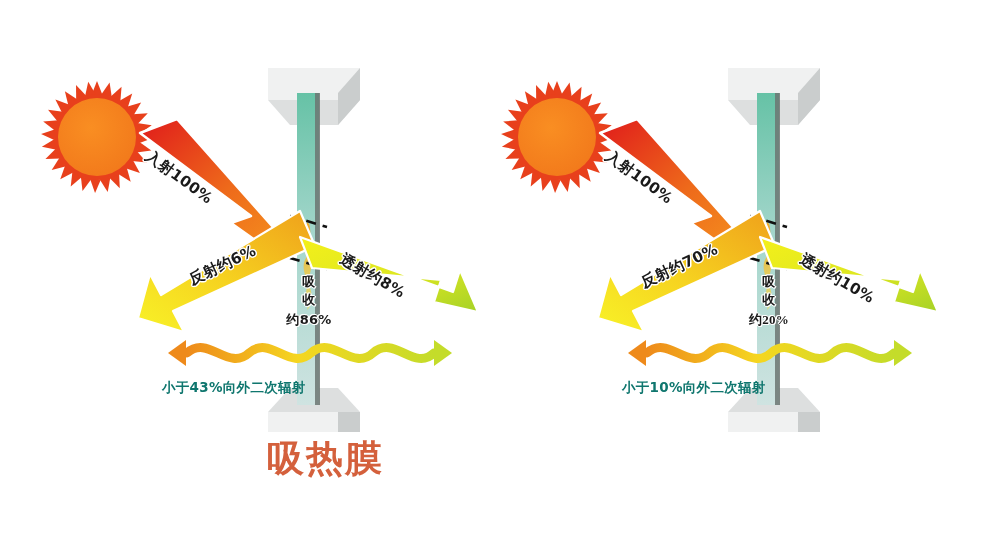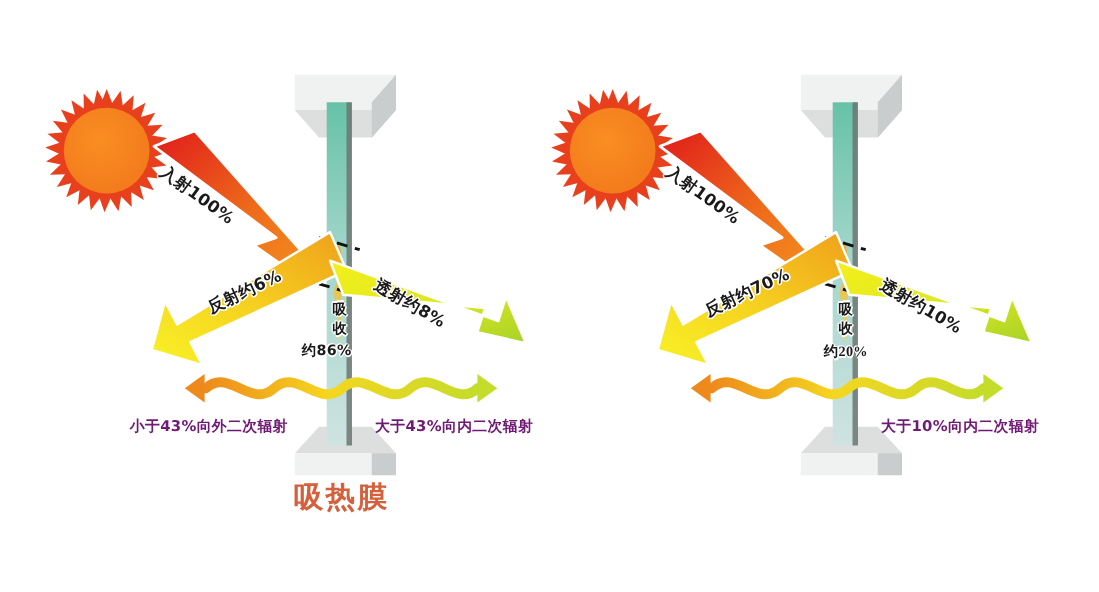--- a/index.html
+++ b/index.html
@@ -57,25 +57,26 @@
     font-size: 13px;
     text-align: center;
     line-height: 1.05;
     text-shadow:
       1.3px 0 0 #fff, -1.3px 0 0 #fff,
       0 1.3px 0 #fff, 0 -1.3px 0 #fff,
       1px 1px 0 #fff, -1px -1px 0 #fff;
   }
   .lbl-rad {
     font-size: 13.5px;
-    color: #701a75;
+    color: #0f766e;
+    margin-left: 44px;
   }
   .title {
     position: absolute;
-    font-size: 27px;
+    font-size: 37px;
     font-weight: bold;
     color: #d4603c;
     letter-spacing: 2px;
     white-space: nowrap;
   }
 
   
   .rot-inc { transform: rotate(36deg); transform-origin: left top; }
   .rot-ref { transform: rotate(-25deg); transform-origin: left top; }
   .rot-tra { transform: rotate(30deg); transform-origin: left top; }
@@ -260,24 +261,23 @@
     </svg>
 
     <div class="lbl lbl-diag rot-inc" style="left:153px; top:147px;">入射100%</div>
 
     <div class="lbl lbl-diag rot-ref" style="left:186px; top:272px;">反射约6%</div>
 
     <div class="lbl lbl-diag rot-tra" style="left:346px; top:250px;">透射约8%</div>
 
     <div class="lbl lbl-abs" style="left:300px; top:275px; width:18px;">吸</div>
     <div class="lbl lbl-abs" style="left:300px; top:293px; width:18px;">收</div>
-    <div class="lbl lbl-abs" style="left:264px; top:313px; width:66px;">约86%</div>
+    <div class="lbl lbl-abs" style="left:276px; top:313px; width:66px;">约86%</div>
 
     <div class="lbl lbl-rad" style="left:118px; top:379px;">小于43%向外二次辐射</div>
-    <div class="lbl lbl-rad" style="left:341px; top:379px;">大于43%向内二次辐射</div>
 
     <div class="title" style="left:267px; top:434px;">吸热膜</div>
   </div>
 
   <div class="panel" id="panel-right">
     <svg viewBox="0 0 499 538" xmlns="http://www.w3.org/2000/svg">
       <defs>
         <linearGradient id="gIncR" x1="0" y1="0" x2="1" y2="1">
           <stop offset="0%" stop-color="#E01B1B"></stop>
           <stop offset="55%" stop-color="#EE6A1B"></stop>
@@ -452,17 +452,17 @@
     <div class="lbl lbl-diag rot-inc" style="left:123px; top:147px;">入射100%</div>
 
     <div class="lbl lbl-diag rot-ref" style="left:148px; top:275px;">反射约70%</div>
 
     <div class="lbl lbl-diag rot-tra" style="left:316px; top:250px;">透射约10%</div>
 
     <div class="lbl lbl-abs" style="left:270px; top:275px; width:18px;">吸</div>
     <div class="lbl lbl-abs" style="left:270px; top:293px; width:18px;">收</div>
     <div class="lbl lbl-abs" style="left:246px; top:313px; width:66px;font-family:Liberation Serif, serif;">约20%</div>
 
-    <div class="lbl lbl-rad" style="left:311px; top:379px;">大于10%向内二次辐射</div>
+    <div class="lbl lbl-rad" style="left:88px; top:379px;">小于10%向外二次辐射</div>
 
   </div>
 
 </div>
 
 </body></html>

